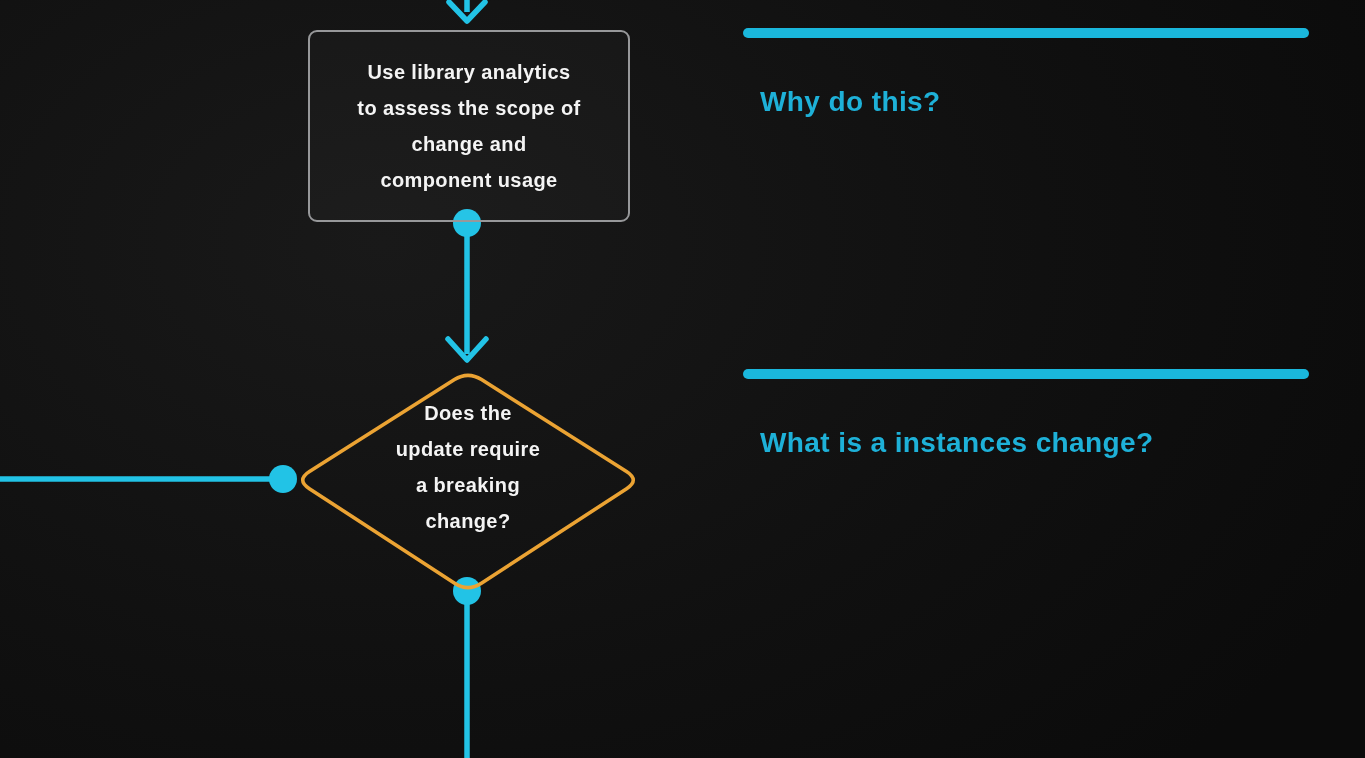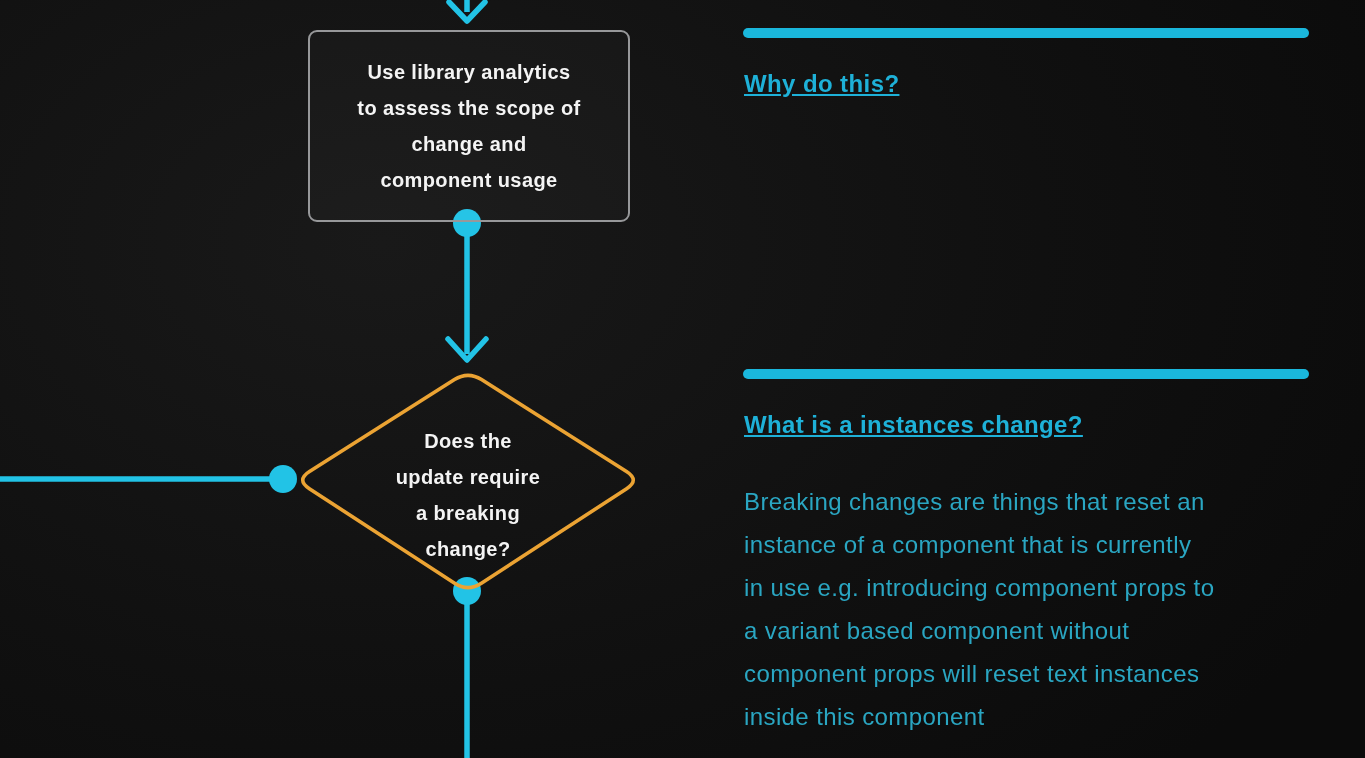--- a/index.html
+++ b/index.html
@@ -22,27 +22,26 @@
     border:2.5px solid #97989a;border-radius:9px;
     background:rgba(255,255,255,0.018);
     display:flex;align-items:center;justify-content:center;
   }
   .node-text{
     color:#f4f4f4;font-size:20px;font-weight:700;line-height:36px;
     text-align:center;white-space:pre-line;letter-spacing:0.4px;
   }
   .decision-label{
     position:absolute;left:348px;top:395px;width:240px;height:172px;
-    display:flex;align-items:flex-end;justify-content:center;
+    display:flex;align-items:flex-start;justify-content:center;
   }
   .note-bar{height:10px;width:566px;border-radius:6px;background:#1ab7dc;}
   .note-heading{
-    position:relative;margin:0;color:#1eb1d8;font-size:24px;font-weight:700;
+    position:relative;margin:16px;color:#1eb1d8;font-size:28px;font-weight:700;
     letter-spacing:0.4px;
-    text-decoration:underline;
   }
   .note-body{
     position:relative;margin:0;color:#2aa6c2;font-size:24px;font-weight:400;
     line-height:43px;letter-spacing:0.4px;white-space:pre-line;
   }
   .bar-1{position:absolute;left:743px;top:28px;}
   .head-1{position:absolute;left:744px;top:70px;}
   .para-1{position:absolute;left:744px;top:139px;width:590px;}
   .bar-2{position:absolute;left:743px;top:369px;}
   .head-2{position:absolute;left:744px;top:411px;}
@@ -91,20 +90,14 @@
 update require
 a breaking
 change?</div>
   </div>
 
   <div class="note-bar bar-1"></div>
   <h2 class="note-heading head-1">Why do this?</h2>
 
   <div class="note-bar bar-2"></div>
   <h2 class="note-heading head-2">What is a instances change?</h2>
-  <p class="note-body para-2">Breaking changes are things that reset an
-instance of a component that is currently
-in use e.g. introducing component props to
-a variant based component without
-component props will reset text instances
-inside this component</p>
 
 </div>
 
 </body></html>

